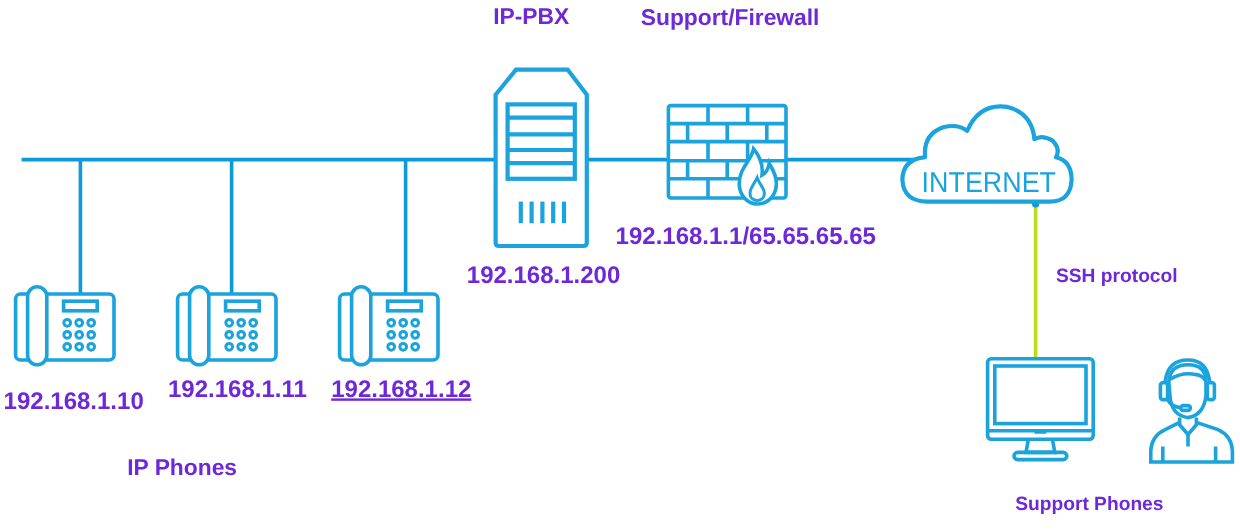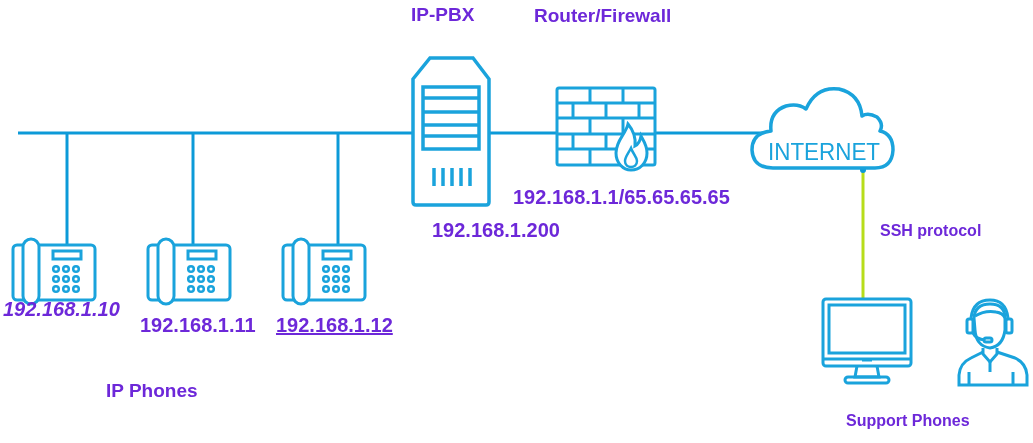--- a/index.html
+++ b/index.html
@@ -133,23 +133,23 @@
     <rect x="984" y="338" width="8" height="4" rx="2"></rect>
     <path d="M983,348 L983,354 L990,362 L997,354 L997,348"></path>
     <path d="M983,352 L971,358 Q960,363 959,375 L959,385 L1027,385 L1027,375 Q1026,363 1015,358 L997,352"></path>
     <line x1="990" y1="362" x2="990" y2="372"></line>
     <line x1="969" y1="372" x2="969" y2="385"></line>
     <line x1="1013" y1="372" x2="1013" y2="385"></line>
   </g>
 </svg>
 
 <div class="lbl t-title" style="left:411px;top:4px;">IP-PBX</div>
-<div class="lbl t-title" style="left:534px;top:5px;">Router/Firewall</div>
+<div class="lbl t-title" style="left:534px;top:5px;">Support/Firewall</div>
 <div class="lbl t-ip" style="left:513px;top:186px;">192.168.1.1/65.65.65.65</div>
-<div class="lbl t-ip" style="left:389px;top:219px;margin-left:43px;">192.168.1.200</div>
+<div class="lbl t-ip" style="left:389px;top:219px;">192.168.1.200</div>
 <div class="lbl t-small" style="left:880px;top:222px;">SSH protocol</div>
 
-<div class="lbl t-ip" style="left:3px;top:298px;font-style:italic;">192.168.1.10</div>
+<div class="lbl t-ip" style="left:3px;top:324px;">192.168.1.10</div>
 <div class="lbl t-ip" style="left:140px;top:314px;">192.168.1.11</div>
 <div class="lbl t-ip" style="left:276px;top:314px;text-decoration:underline;">192.168.1.12</div>
 
 <div class="lbl t-title" style="left:106px;top:380px;">IP Phones</div>
 <div class="lbl t-small" style="left:846px;top:412px;">Support Phones</div>
 
 </body></html>

